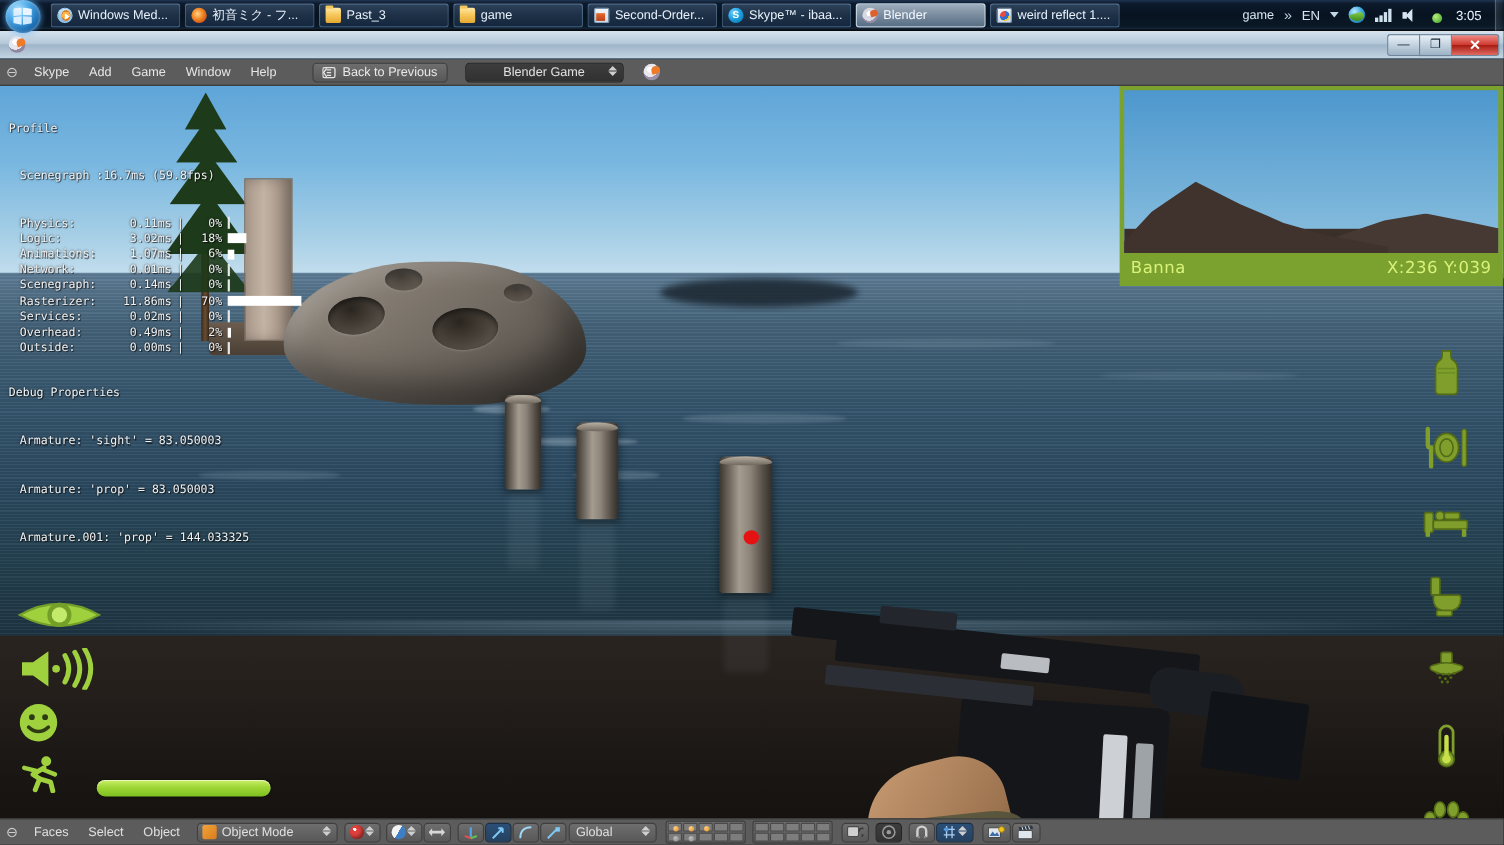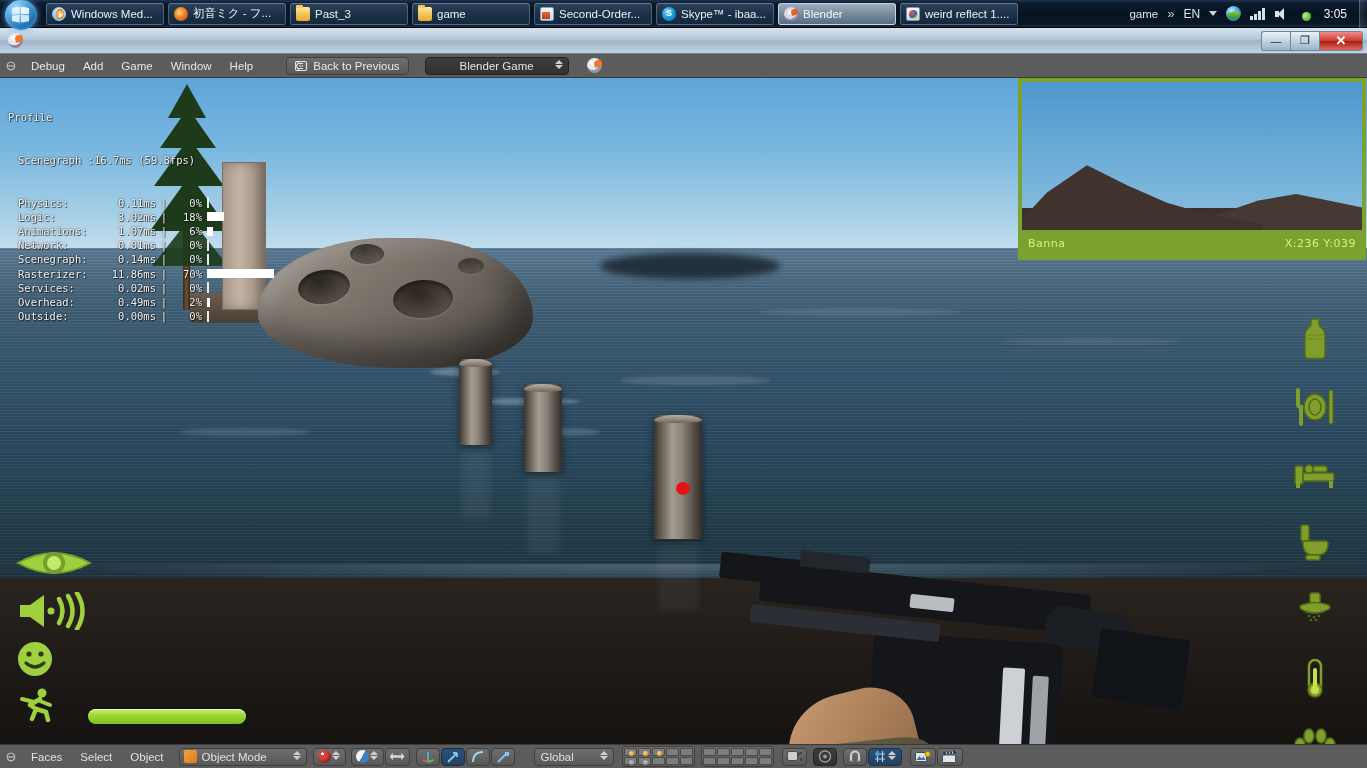--- a/index.html
+++ b/index.html
@@ -222,21 +222,21 @@
     border:4px solid #7ba12e; background:#7ba12e; }
   #mm-view { position:relative; width:100%; height:148px; overflow:hidden;
     background:linear-gradient(to bottom,#4d97cd 0%,#69aad6 45%,#8cc0de 100%); }
   #mm-hill1 { position:absolute; left:-10px; bottom:0; width:250px; height:72px; background:#40332e;
     clip-path: polygon(0 100%, 14% 48%, 30% 10%, 46% 38%, 62% 62%, 78% 78%, 100% 92%, 100% 100%); }
   #mm-hill2 { position:absolute; right:-14px; bottom:0; width:210px; height:46px; background:#463832;
     clip-path: polygon(0 100%, 22% 70%, 44% 36%, 62% 22%, 82% 40%, 100% 58%, 100% 100%); }
   #mm-ground { position:absolute; left:0; bottom:0; width:100%; height:22px; background:#3b2f2a; }
   #mm-bar { height:26px; display:flex; align-items:center; justify-content:space-between;
     padding:0 6px; background:#7ba12e; }
-  #mm-bar span { font-family:"DejaVu Sans", sans-serif; font-size:11px; color:#d8f27a;
+  #mm-bar span { font-family:"DejaVu Sans", sans-serif; font-size:15px; color:#d8f27a;
     letter-spacing:.5px; }
   #mm-coords { letter-spacing:1px; }
 
   
   #needs { position:absolute; right:22px; top:238px; width:60px; z-index:30;
     display:flex; flex-direction:column; align-items:center; gap:22px; }
   .need { width:46px; height:46px; display:flex; align-items:center; justify-content:center; }
   .need svg { display:block; }
 
   
@@ -350,21 +350,21 @@
   <span class="bico"></span>
   <div class="wbtns">
     <div class="wbtn">—</div>
     <div class="wbtn">❐</div>
     <div class="wbtn">✕</div>
   </div>
 </div>
 
 <div id="bl-header">
   <span class="hdr-collapse">⊖</span>
-  <span class="hdr-menu">Debug</span>
+  <span class="hdr-menu">Skype</span>
   <span class="hdr-menu">Add</span>
   <span class="hdr-menu">Game</span>
   <span class="hdr-menu">Window</span>
   <span class="hdr-menu">Help</span>
 
   <div class="btn3d" style="margin-left:24px">
     <svg width="13" height="12" viewBox="0 0 13 12">
       <rect x="0.5" y="1.5" width="11" height="9" rx="1.5" fill="none" stroke="#e4e4e4" stroke-width="1.2"></rect>
       <path d="M8 3.5 L4 3.5 M8 6 L4 6 M8 8.5 L4 8.5" stroke="#e4e4e4" stroke-width="1"></path>
       <path d="M4 2.2 L1.2 6 L4 9.8" fill="none" stroke="#e4e4e4" stroke-width="1.2"></path>
@@ -452,20 +452,26 @@
 
   <div id="profile">
     <div class="ptitle">Profile</div>
     <div class="prow">
       <span class="pname">Scenegraph :</span>
       <span style="display:inline-block;width:150px">16.7ms (59.8fps)</span>
     </div>
     <div id="profile-rows"><div class="prow"><span class="pname">Physics:</span><span class="pms">0.11ms</span><span class="psep">|</span><span class="ppct">0%</span><span class="pbarline"></span></div><div class="prow"><span class="pname">Logic:</span><span class="pms">3.02ms</span><span class="psep">|</span><span class="ppct">18%</span><span class="pbar" style="width: 17px;"></span></div><div class="prow"><span class="pname">Animations:</span><span class="pms">1.07ms</span><span class="psep">|</span><span class="ppct">6%</span><span class="pbar" style="width: 6px;"></span></div><div class="prow"><span class="pname">Network:</span><span class="pms">0.01ms</span><span class="psep">|</span><span class="ppct">0%</span><span class="pbarline"></span></div><div class="prow"><span class="pname">Scenegraph:</span><span class="pms">0.14ms</span><span class="psep">|</span><span class="ppct">0%</span><span class="pbarline"></span></div><div class="prow"><span class="pname">Rasterizer:</span><span class="pms">11.86ms</span><span class="psep">|</span><span class="ppct">70%</span><span class="pbar" style="width: 67px;"></span></div><div class="prow"><span class="pname">Services:</span><span class="pms">0.02ms</span><span class="psep">|</span><span class="ppct">0%</span><span class="pbarline"></span></div><div class="prow"><span class="pname">Overhead:</span><span class="pms">0.49ms</span><span class="psep">|</span><span class="ppct">2%</span><span class="pbar" style="width: 3px;"></span></div><div class="prow"><span class="pname">Outside:</span><span class="pms">0.00ms</span><span class="psep">|</span><span class="ppct">0%</span><span class="pbarline"></span></div></div>
   </div>
 
+  <div id="debugprops">
+    <div class="dptitle">Debug Properties</div>
+    <div class="dpline">Armature: 'sight' = 83.050003</div>
+    <div class="dpline">Armature: 'prop' = 83.050003</div>
+    <div class="dpline">Armature.001: 'prop' = 144.033325</div>
+  </div>
 
   <div id="minimap">
     <div id="mm-view">
       <div id="mm-ground"></div>
       <div id="mm-hill2"></div>
       <div id="mm-hill1"></div>
     </div>
     <div id="mm-bar">
       <span>Banna</span>
       <span id="mm-coords">X:236  Y:039</span>
@@ -633,21 +639,21 @@
       <path d="M2 12 Q2 2 12 2" stroke="#9fd7f7" stroke-width="1.8" fill="none"></path>
     </svg>
   </div>
   <div class="sm-btn" style="margin-left:1px">
     <svg width="14" height="14" viewBox="0 0 14 14">
       <path d="M2 12 L10 4" stroke="#7fc8f5" stroke-width="1.8"></path>
       <rect x="9" y="2" width="4" height="4" fill="#7fc8f5"></rect>
     </svg>
   </div>
 
-  <div class="globalsel" style="margin-left:19px">
+  <div class="globalsel" style="margin-left:2px">
     <span>Global</span>
     <span class="updown">
         <i class="u"></i>
         <i class="d"></i>
       </span>
   </div>
 
   <div class="layergrid" style="margin-left:8px">
     <div class="lgrow">
       <span class="lgdot"></span>

